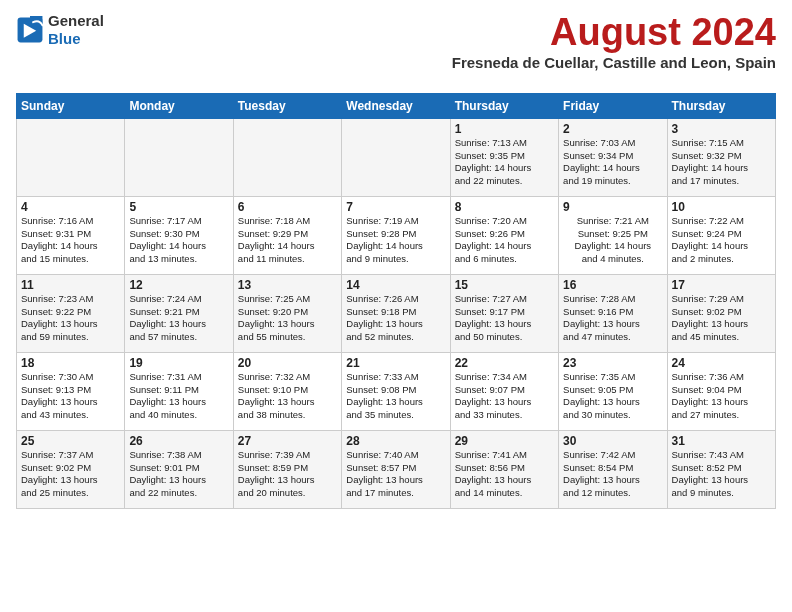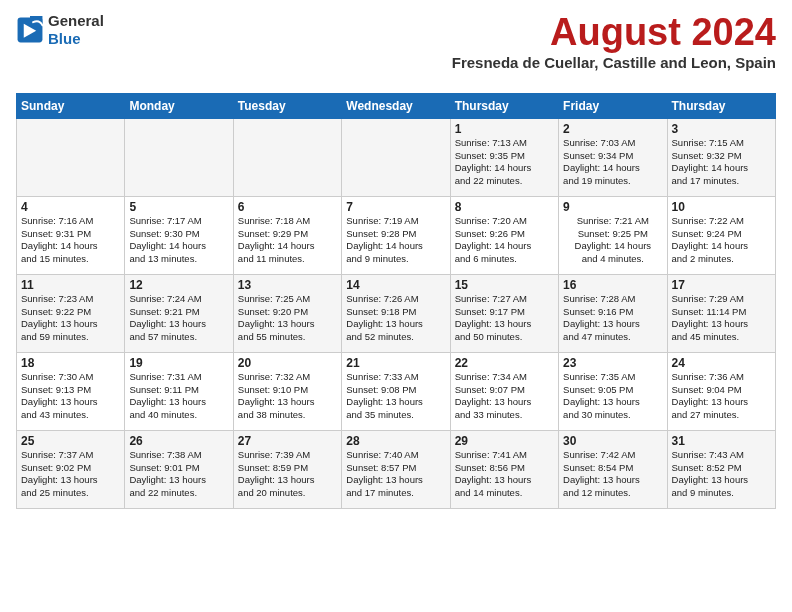--- a/index.html
+++ b/index.html
@@ -241,21 +241,21 @@
           <td>
             <span class="day-num">16</span>
             <div class="cell-text" style="white-space: pre-line;">Sunrise: 7:28 AM
 Sunset: 9:16 PM
 Daylight: 13 hours
 and 47 minutes.</div>
           </td>
           <td>
             <span class="day-num">17</span>
             <div class="cell-text" style="white-space: pre-line;">Sunrise: 7:29 AM
-Sunset: 11:14 PM
+Sunset: 9:02 PM
 Daylight: 13 hours
 and 45 minutes.</div>
           </td>
         </tr>
         <tr>
           <td>
             <span class="day-num">18</span>
             <div class="cell-text" style="white-space: pre-line;">Sunrise: 7:30 AM
 Sunset: 9:13 PM
 Daylight: 13 hours

